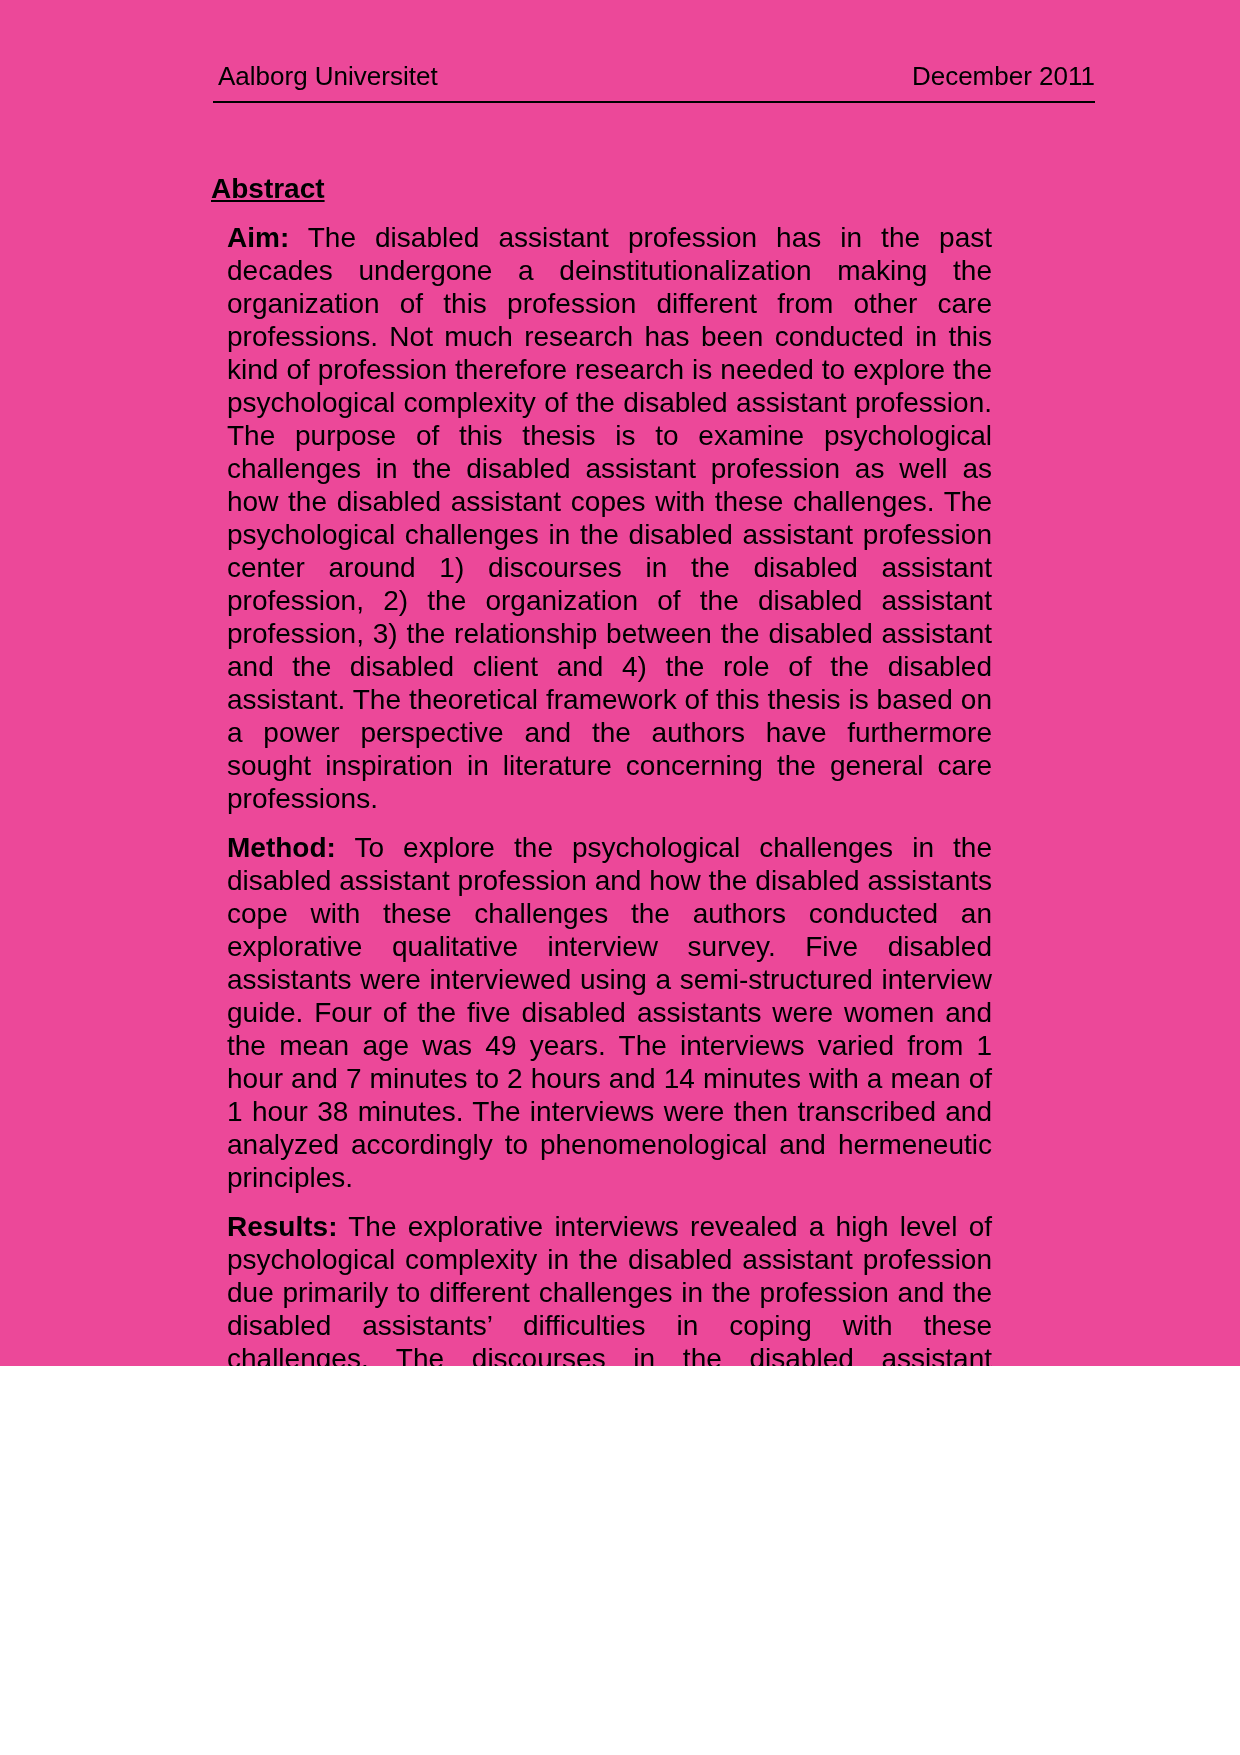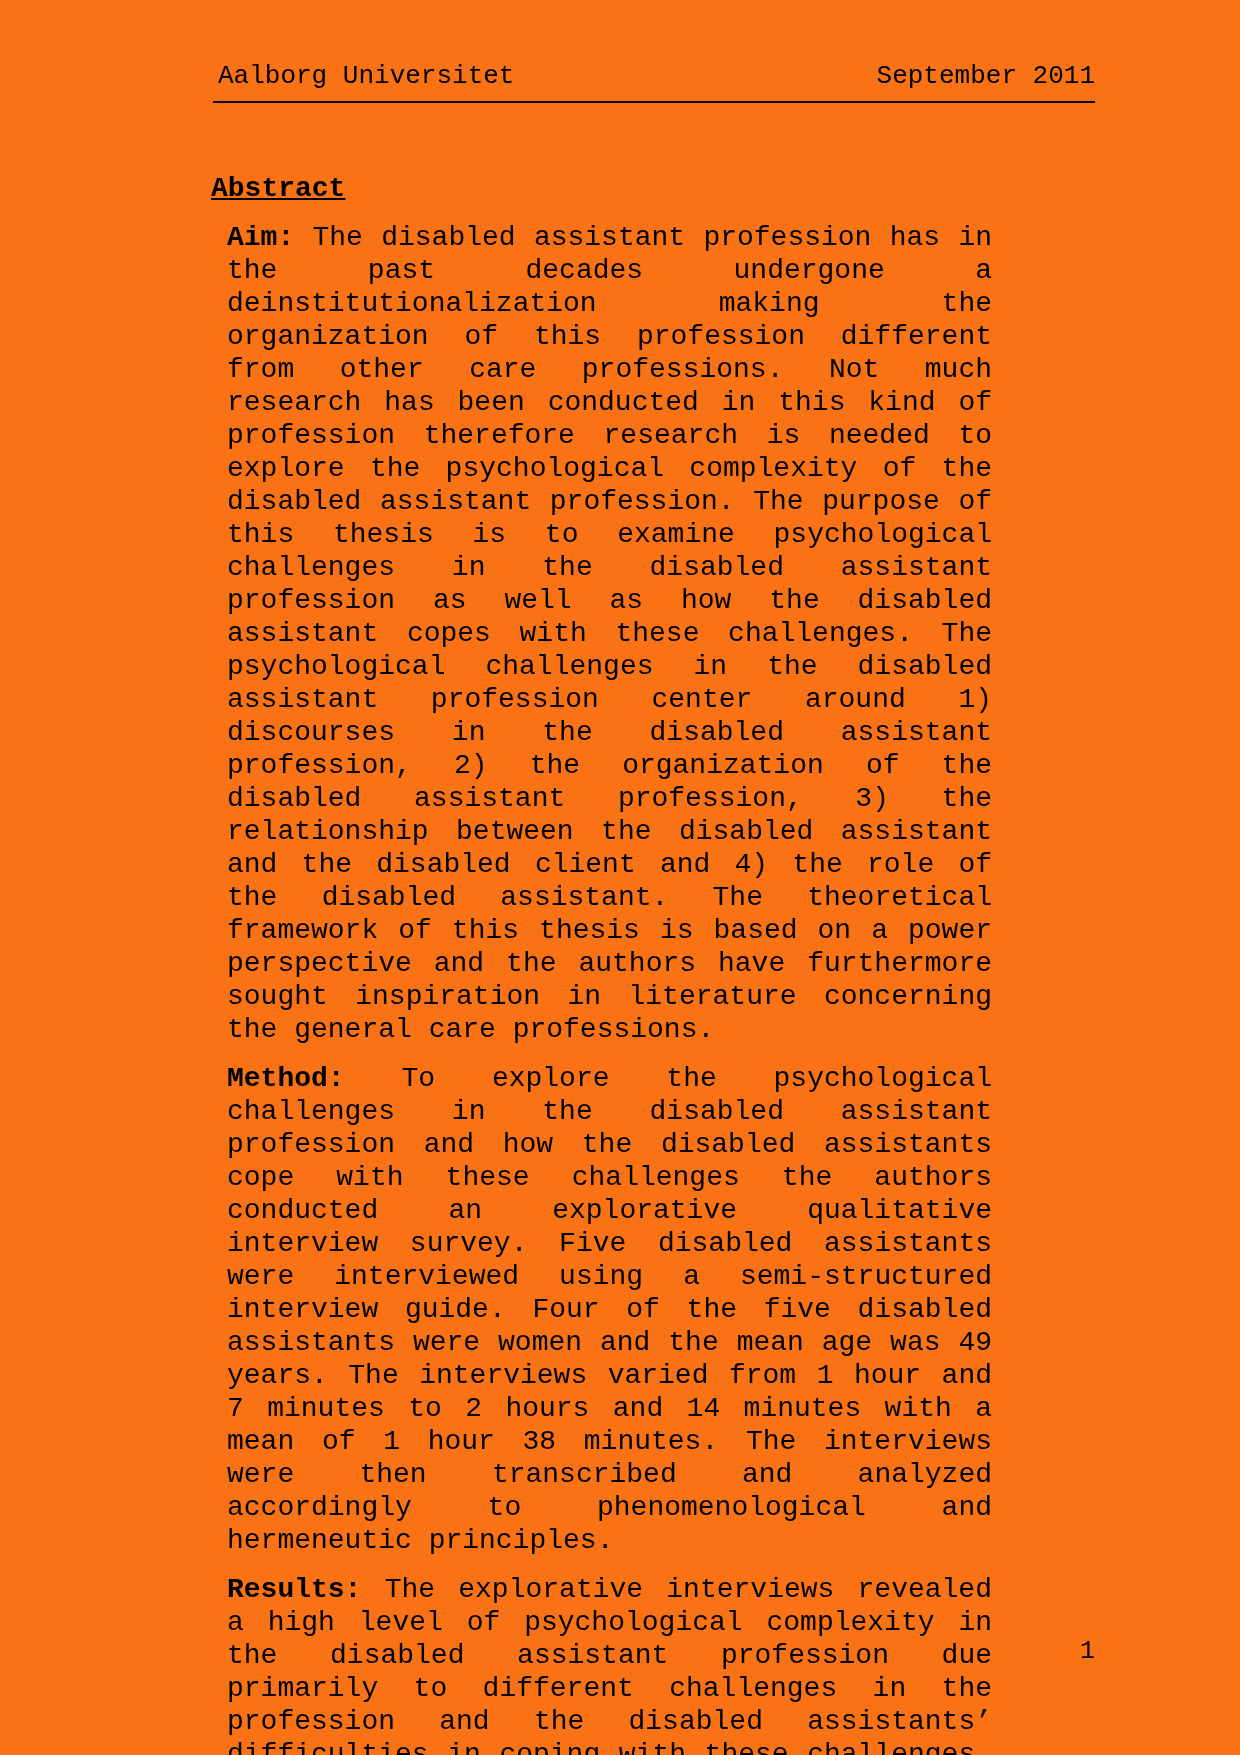--- a/index.html
+++ b/index.html
@@ -3,24 +3,24 @@
 <meta charset="utf-8">
 <style>
   html, body {
     margin: 0;
     padding: 0;
     background: #ffffff;
   }
   .page {
     position: relative;
     width: 1240px;
-    height: 1755px;
-    background: #f97316;
+    height: 1366px;
+    background: #ec4899;
     color: #000000;
-    font-family: Liberation Mono, monospace;
+    font-family: Liberation Sans, sans-serif;
     overflow: hidden;
   }
   .header {
     position: absolute;
     left: 213px;
     top: 60px;
     width: 882px;
     display: flex;
     justify-content: space-between;
     align-items: flex-end;
@@ -60,21 +60,21 @@
     line-height: 30px;
   }
 </style>
 </head>
 <body>
 
 <div class="page">
 
   <div class="header">
     <span class="left">Aalborg Universitet</span>
-    <span class="right">September 2011</span>
+    <span class="right">December 2011</span>
   </div>
 
   <div class="content">
 
     <p class="abstract-title">Abstract</p>
 
     <p class="para"><span class="plabel">Aim:</span> <span>The disabled assistant profession has in the past decades undergone a deinstitutionalization making the organization of this profession different from other care professions. Not much research has been conducted in this kind of profession therefore research is needed to explore the psychological complexity of the disabled assistant profession. The purpose of this thesis is to examine psychological challenges in the disabled assistant profession as well as how the disabled assistant copes with these challenges. The psychological challenges in the disabled assistant profession center around 1) discourses in the disabled assistant profession, 2) the organization of the disabled assistant profession, 3) the relationship between the disabled assistant and the disabled client and 4) the role of the disabled assistant. The theoretical framework of this thesis is based on a power perspective and the authors have furthermore sought inspiration in literature concerning the general care professions.</span></p>
 
     <p class="para"><span class="plabel">Method:</span> <span>To explore the psychological challenges in the disabled assistant profession and how the disabled assistants cope with these challenges the authors conducted an explorative qualitative interview survey. Five disabled assistants were interviewed using a semi-structured interview guide. Four of the five disabled assistants were women and the mean age was 49 years. The interviews varied from 1 hour and 7 minutes to 2 hours and 14 minutes with a mean of 1 hour 38 minutes. The interviews were then transcribed and analyzed accordingly to phenomenological and hermeneutic principles.</span></p>
 

